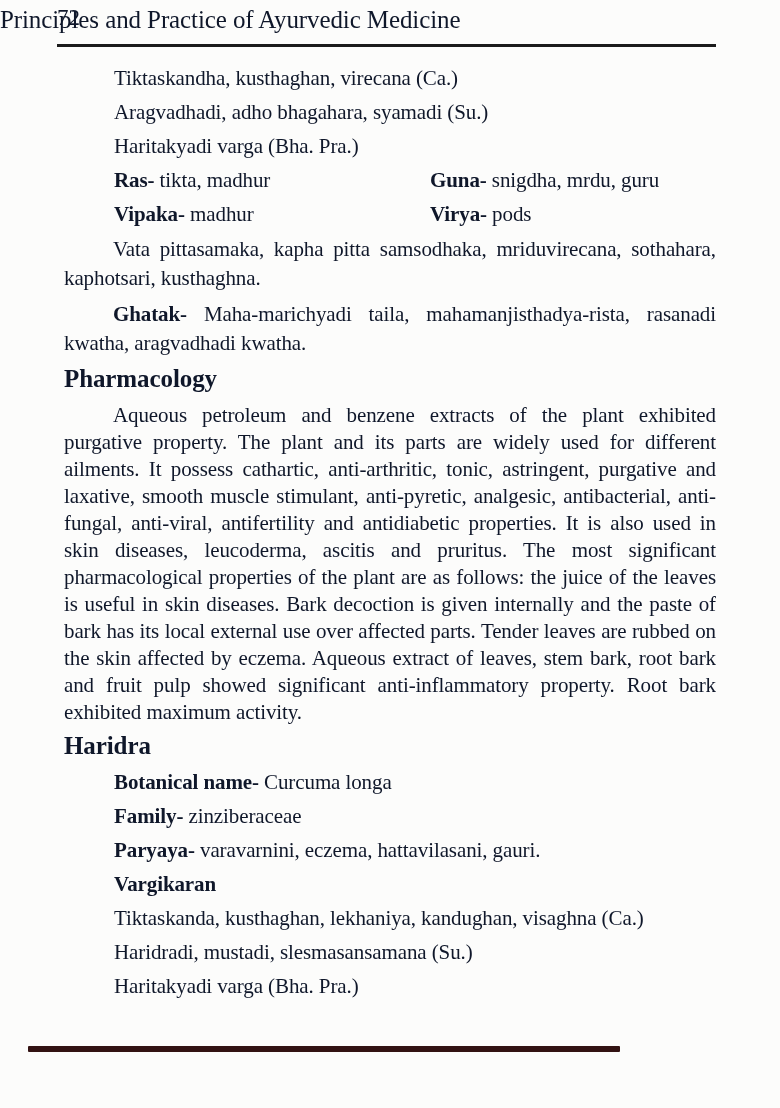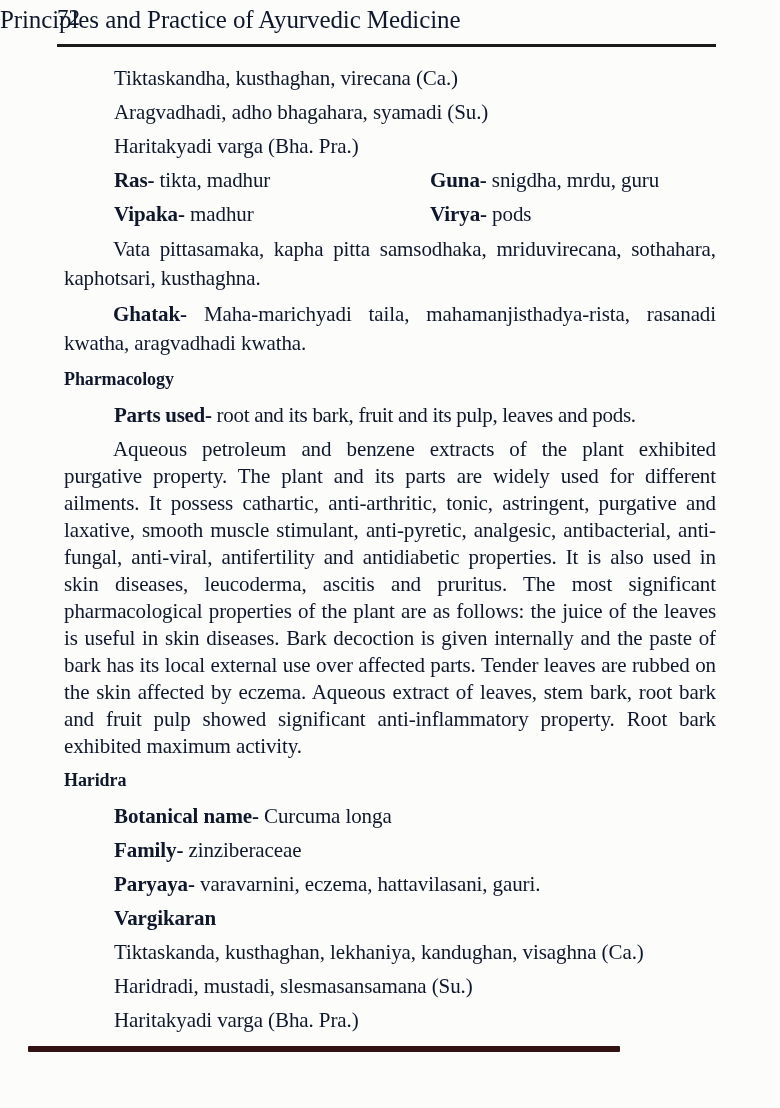--- a/index.html
+++ b/index.html
@@ -28,21 +28,21 @@
   .cols .c2 { flex: 1; }
   .para {
     text-align: justify;
     text-indent: 49px;
     font-size: 21px;
     line-height: 28.5px;
     margin: 2px 0 8px 0;
   }
   .para.big { line-height: 27px; margin: 4px 0 6px 0; }
   h2 {
-    font-size: 18px;
+    font-size: 25px;
     font-weight: bold;
     margin: 4px 0 9px 0;
     line-height: 28px;
   }
   .nowrap { white-space: nowrap; letter-spacing: -0.3px; }
   .scan-bar {
     position: absolute;
     left: 28px; bottom: 0;
     width: 592px; height: 6px;
     background: #321212;
@@ -75,21 +75,20 @@
       <div class="c1"><b>Vipaka-</b> <span>madhur</span></div>
       <div class="c2"><b>Virya-</b> <span>pods</span></div>
     </div>
 
     <p class="para">Vata pittasamaka, kapha pitta samsodhaka, mriduvirecana, sothahara, kaphotsari, kusthaghna.</p>
 
     <p class="para"><b>Ghatak-</b> <span>Maha-marichyadi taila, mahamanjisthadya-rista, rasanadi kwatha, aragvadhadi kwatha.</span></p>
 
     <h2>Pharmacology</h2>
 
-    <div class="row indent nowrap"><b>Parts used-</b> <span>root and its bark, fruit and its pulp, leaves and pods.</span></div>
 
     <p class="para big">Aqueous petroleum and benzene extracts of the plant exhibited purgative property. The plant and its parts are widely used for different ailments. It possess cathartic, anti-arthritic, tonic, astringent, purgative and laxative, smooth muscle stimulant, anti-pyretic, analgesic, antibacterial, anti-fungal, anti-viral, antifertility and antidiabetic properties. It is also used in skin diseases, leucoderma, ascitis and pruritus. The most significant pharmacological properties of the plant are as follows: the juice of the leaves is useful in skin diseases. Bark decoction is given internally and the paste of bark has its local external use over affected parts. Tender leaves are rubbed on the skin affected by eczema. Aqueous extract of leaves, stem bark, root bark and fruit pulp showed significant anti-inflammatory property. Root bark exhibited maximum activity.</p>
 
     <h2>Haridra</h2>
 
     <div class="row indent"><b>Botanical name-</b> <span>Curcuma longa</span></div>
     <div class="row indent"><b>Family-</b> <span>zinziberaceae</span></div>
     <div class="row indent"><b>Paryaya-</b> <span>varavarnini, eczema, hattavilasani, gauri.</span></div>
 
     <div class="row indent bold">Vargikaran</div>

